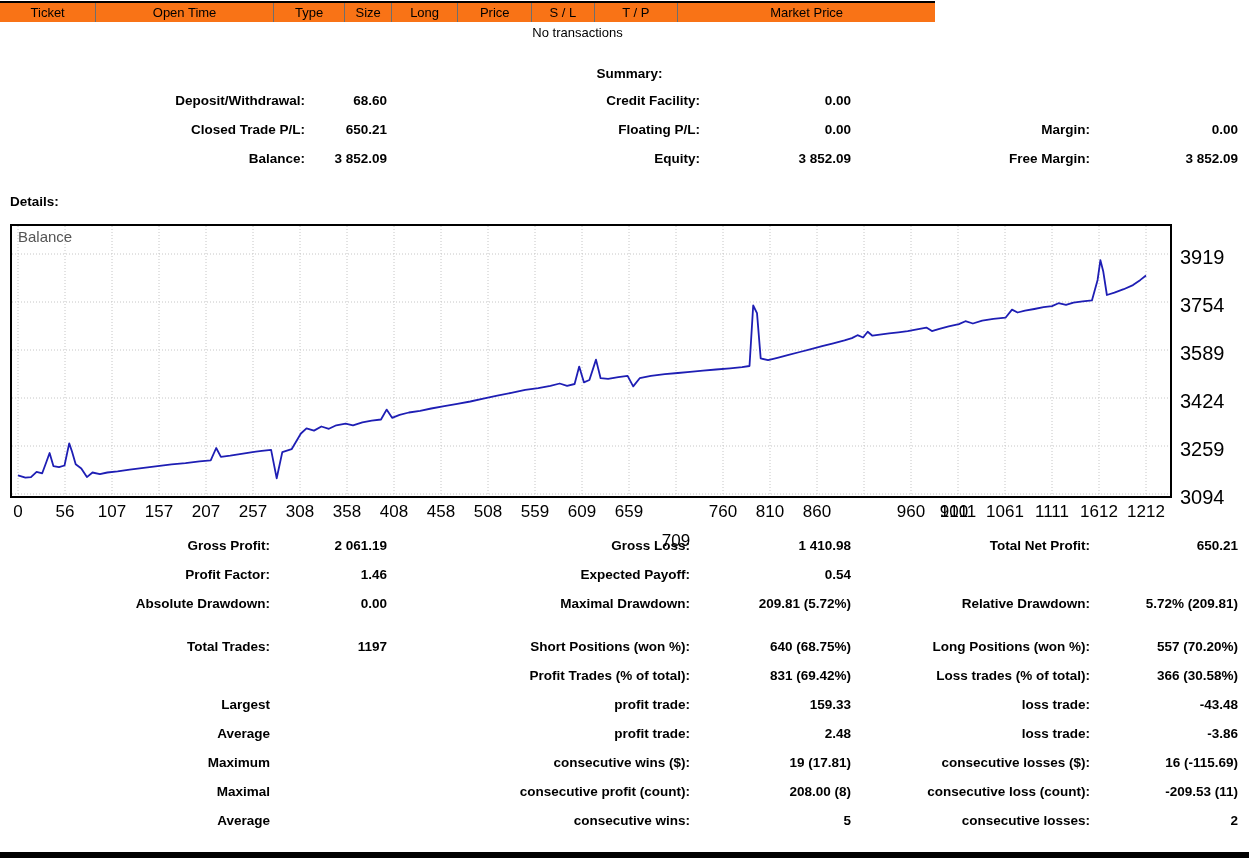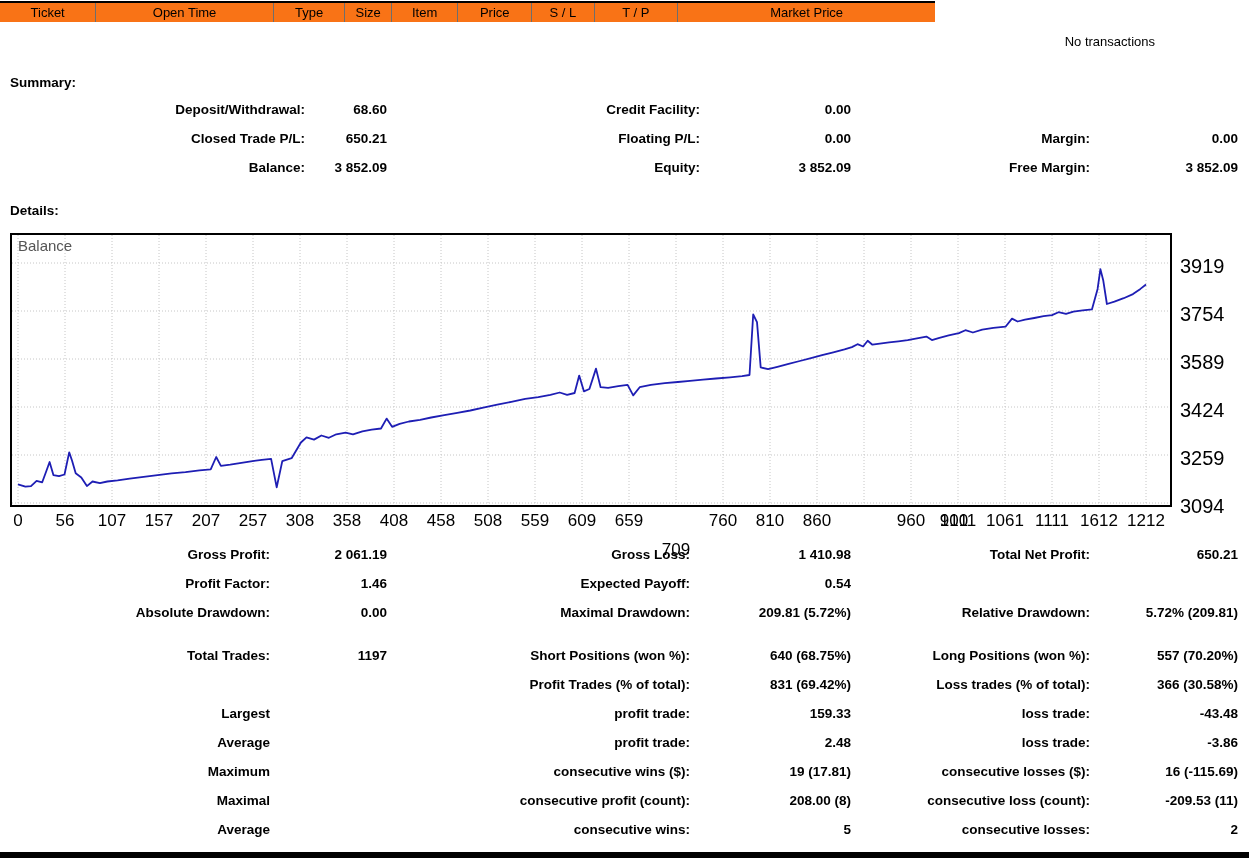--- a/index.html
+++ b/index.html
@@ -14,24 +14,24 @@
     border-collapse:collapse; table-layout:fixed; width:935px;
     border-top:2px solid #000; margin-top:1px;
   }
   .txn-table th {
     background:#f97316; font-weight:400; font-size:13px; height:20px;
     text-align:center; padding:0 3px; border-right:1px solid #6e6e6e;
     white-space:nowrap; overflow:hidden;
   }
   .txn-table th:last-child { border-right:none; }
 
-  .no-txn { width:1155px; text-align:right; font-size:13px; margin-top:12px; }
+  .no-txn { width:1155px; text-align:center; font-size:13px; margin-top:3px; }
 
   .section-heading { font-size:13.5px; font-weight:700; margin-left:10px; }
-  .summary-heading { margin-top:26px; }
+  .summary-heading { margin-top:26px;text-align:center; }
   .details-heading { margin-top:21px; }
 
   .kv-table { border-collapse:collapse; table-layout:fixed; width:1238px; }
   .kv-table td {
     font-size:13.5px; font-weight:700; text-align:right; height:29px;
     padding:0; white-space:nowrap; overflow:visible;
   }
   .summary-table { margin-top:5px; }
   .stats-table { margin-top:7px; }
   .stats-table tr.spacer td { height:14px; }
@@ -70,21 +70,21 @@
       <col style="width:62px">
       <col style="width:83px">
     <col style="width:255px">
   </colgroup>
   <tbody>
       <tr>
     <th>Ticket</th>
     <th>Open Time</th>
     <th>Type</th>
     <th>Size</th>
-    <th>Item</th>
+    <th>Long</th>
     <th>Price</th>
     <th>S / L</th>
     <th>T / P</th>
     <th>Market Price</th>
   </tr>
 </tbody>
   </table>
 
 <div class="no-txn">No transactions</div>
 

